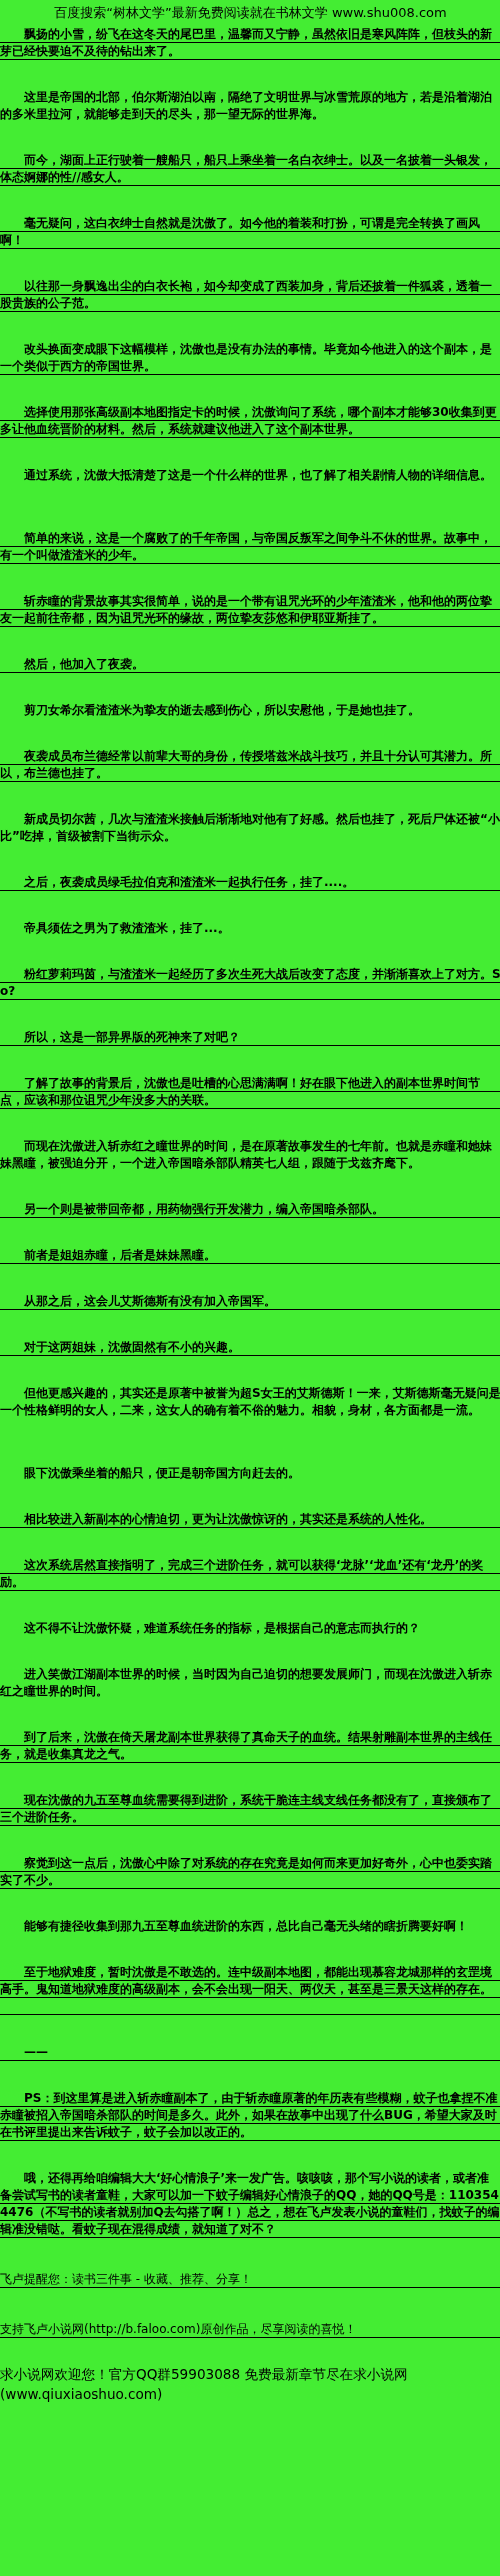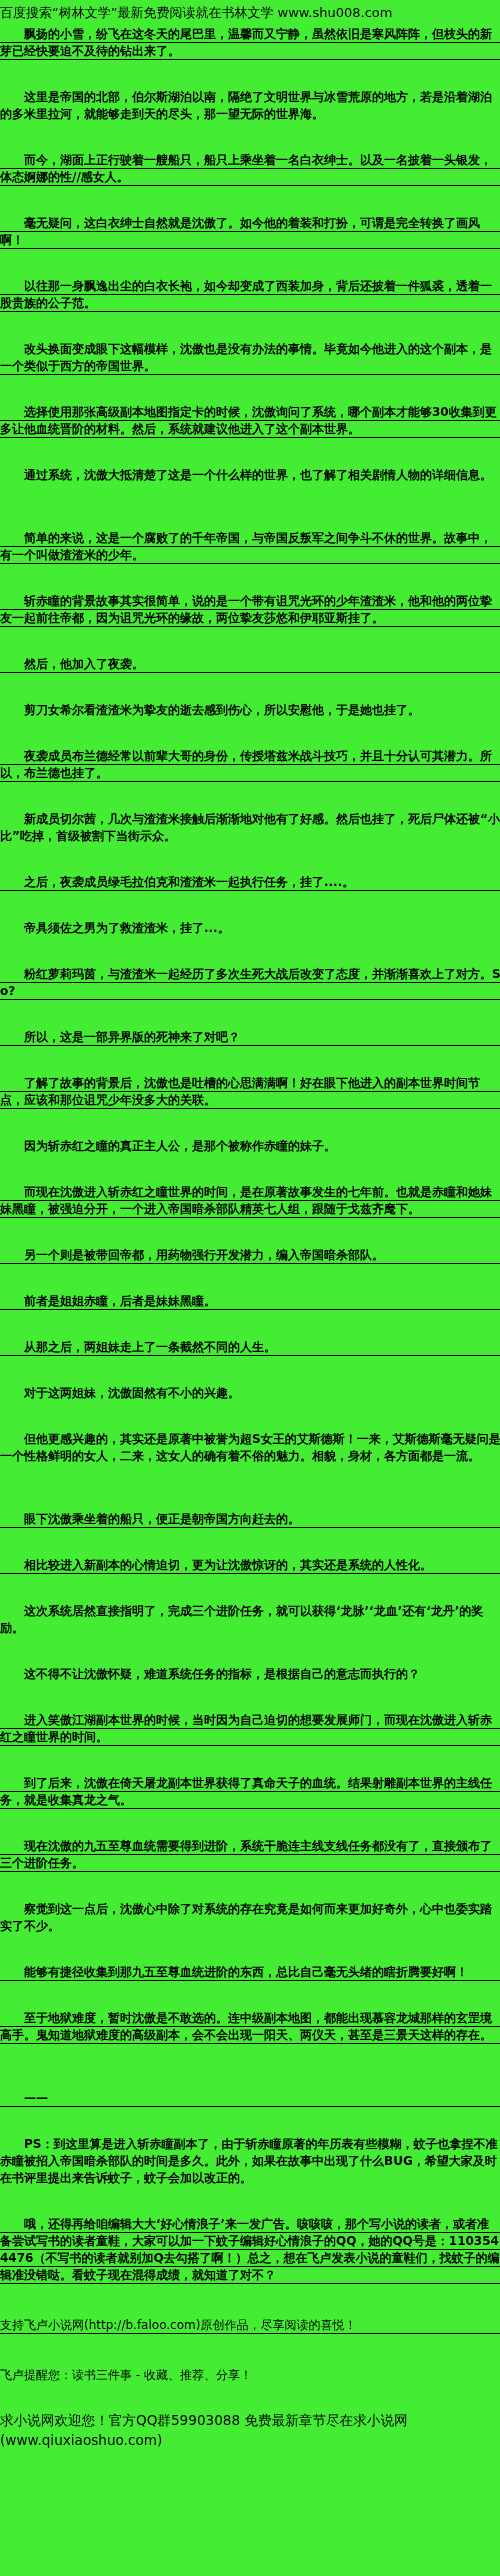--- a/index.html
+++ b/index.html
@@ -12,21 +12,21 @@
     font-family: "DejaVu Sans", sans-serif;
     overflow-x: hidden;
   }
   .page {
     width: 501px;
     color: #000;
   }
   .top-banner {
     font-size: 13px;
     line-height: 18.6px;
-    text-align: left;
+    text-align: center;
     padding-top: 3.6px;
     margin: 0;
   }
   
   .para {
     font-size: 12px;
     line-height: 17px;
     margin: 29px 0 0 0;
     text-indent: 2em;
     word-break: break-all;
@@ -85,43 +85,42 @@
       <p class="para">斩赤瞳的背景故事其实很简单，说的是一个带有诅咒光环的少年渣渣米，他和他的两位挚友一起前往帝都，因为诅咒光环的缘故，两位挚友莎悠和伊耶亚斯挂了。</p>
       <p class="para">然后，他加入了夜袭。</p>
       <p class="para">剪刀女希尔看渣渣米为挚友的逝去感到伤心，所以安慰他，于是她也挂了。</p>
       <p class="para">夜袭成员布兰德经常以前辈大哥的身份，传授塔兹米战斗技巧，并且十分认可其潜力。所以，布兰德也挂了。</p>
       <p class="para">新成员切尔茜，几次与渣渣米接触后渐渐地对他有了好感。然后也挂了，死后尸体还被“小比”吃掉，首级被割下当街示众。</p>
       <p class="para">之后，夜袭成员绿毛拉伯克和渣渣米一起执行任务，挂了....。</p>
       <p class="para">帝具须佐之男为了救渣渣米，挂了...。</p>
       <p class="para">粉红萝莉玛茵，与渣渣米一起经历了多次生死大战后改变了态度，并渐渐喜欢上了对方。So?</p>
       <p class="para">所以，这是一部异界版的死神来了对吧？</p>
       <p class="para">了解了故事的背景后，沈傲也是吐槽的心思满满啊！好在眼下他进入的副本世界时间节点，应该和那位诅咒少年没多大的关联。</p>
-      <p class="para">因为斩赤红之瞳的真正主人公，是那个被称作赤瞳的妹子。</p>
       <p class="para">而现在沈傲进入斩赤红之瞳世界的时间，是在原著故事发生的七年前。也就是赤瞳和她妹妹黑瞳，被强迫分开，一个进入帝国暗杀部队精英七人组，跟随于戈兹齐麾下。</p>
       <p class="para">另一个则是被带回帝都，用药物强行开发潜力，编入帝国暗杀部队。</p>
       <p class="para">前者是姐姐赤瞳，后者是妹妹黑瞳。</p>
-      <p class="para">从那之后，两姐妹走上了一条截然不同的人生。</p>
+      <p class="para">从那之后，这会儿艾斯德斯有没有加入帝国军。</p>
       <p class="para">对于这两姐妹，沈傲固然有不小的兴趣。</p>
       <p class="para trail">但他更感兴趣的，其实还是原著中被誉为超S女王的艾斯德斯！一来，艾斯德斯毫无疑问是一个性格鲜明的女人，二来，这女人的确有着不俗的魅力。相貌，身材，各方面都是一流。</p>
       <p class="para">眼下沈傲乘坐着的船只，便正是朝帝国方向赶去的。</p>
       <p class="para">相比较进入新副本的心情迫切，更为让沈傲惊讶的，其实还是系统的人性化。</p>
       <p class="para">这次系统居然直接指明了，完成三个进阶任务，就可以获得‘龙脉’‘龙血’还有‘龙丹’的奖励。</p>
       <p class="para">这不得不让沈傲怀疑，难道系统任务的指标，是根据自己的意志而执行的？</p>
       <p class="para">进入笑傲江湖副本世界的时候，当时因为自己迫切的想要发展师门，而现在沈傲进入斩赤红之瞳世界的时间。</p>
       <p class="para">到了后来，沈傲在倚天屠龙副本世界获得了真命天子的血统。结果射雕副本世界的主线任务，就是收集真龙之气。</p>
       <p class="para">现在沈傲的九五至尊血统需要得到进阶，系统干脆连主线支线任务都没有了，直接颁布了三个进阶任务。</p>
       <p class="para">察觉到这一点后，沈傲心中除了对系统的存在究竟是如何而来更加好奇外，心中也委实踏实了不少。</p>
       <p class="para">能够有捷径收集到那九五至尊血统进阶的东西，总比自己毫无头绪的瞎折腾要好啊！</p>
       <p class="para trail">至于地狱难度，暂时沈傲是不敢选的。连中级副本地图，都能出现慕容龙城那样的玄罡境高手。鬼知道地狱难度的高级副本，会不会出现一阳天、两仪天，甚至是三景天这样的存在。</p>
       <p class="para">——</p>
       <p class="para">PS：到这里算是进入斩赤瞳副本了，由于斩赤瞳原著的年历表有些模糊，蚊子也拿捏不准赤瞳被招入帝国暗杀部队的时间是多久。此外，如果在故事中出现了什么BUG，希望大家及时在书评里提出来告诉蚊子，蚊子会加以改正的。</p>
       <p class="para">哦，还得再给咱编辑大大‘好心情浪子’来一发广告。咳咳咳，那个写小说的读者，或者准备尝试写书的读者童鞋，大家可以加一下蚊子编辑好心情浪子的QQ，她的QQ号是：1103544476（不写书的读者就别加Q去勾搭了啊！）总之，想在飞卢发表小说的童鞋们，找蚊子的编辑准没错哒。看蚊子现在混得成绩，就知道了对不？</p>
     </div>
 
+  <p class="footer-note">飞卢提醒您：读书三件事 - 收藏、推荐、分享！</p>
   <p class="footer-note">支持飞卢小说网(http://b.faloo.com)原创作品，尽享阅读的喜悦！</p>
-  <p class="footer-note">飞卢提醒您：读书三件事 - 收藏、推荐、分享！</p>
 
   <div class="site-footer">
     <p class="line-left">求小说网欢迎您！官方QQ群59903088 免费最新章节尽在求小说网(www.qiuxiaoshuo.com)</p>
 
   </div>
 </div>
 
 
 </body></html>

